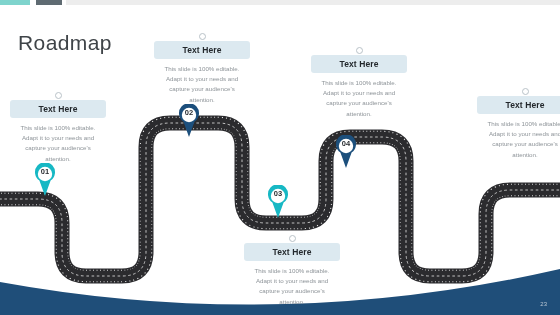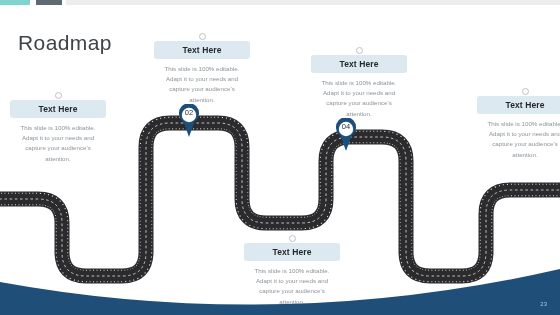--- a/index.html
+++ b/index.html
@@ -35,25 +35,25 @@
   .c1{left:10px;top:92px;}
   .c2{left:154px;top:33px;}
   .c3{left:244px;top:235px;}
   .c4{left:311px;top:47px;}
   .c5{left:477px;top:88px;}
 
   
   .pin{position:absolute;width:26px;height:34px;}
   .pin svg{display:block;}
   .pin .num{position:absolute;top:4px;left:0;width:26px;text-align:center;
-    font-size:7.5px;font-weight:normal;color:#2b2f33;}
+    font-size:7.5px;font-weight:bold;color:#2b2f33;}
   .p1{left:32px;top:163px;}
   .p2{left:176px;top:104px;}
   .p3{left:265px;top:185px;}
-  .p4{left:333px;top:118px;}
+  .p4{left:333px;top:135px;}
   .p5{left:499px;top:158px;}
 </style>
 </head>
 <body>
 
 <div id="slide">
 
   <div class="accent-wrap">
     <div class="accent-teal"></div>
     <div class="accent-gray"></div>
@@ -125,29 +125,43 @@
     <div class="hdr">Text Here</div>
     <div class="body">This slide is 100% editable. Adapt it to your needs and capture your audience's attention.</div>
   </div>
 
   <div class="card c5">
     <div class="dot"></div>
     <div class="hdr">Text Here</div>
     <div class="body">This slide is 100% editable. Adapt it to your needs and capture your audience's attention.</div>
   </div>
 
+  <div class="pin p1">
+    <svg width="26" height="34" viewBox="0 0 26 34">
+      <path d="M13 33 L7.4 17.5 A10 10 0 1 1 18.6 17.5 Z" fill="#17b8c4"></path>
+      <circle cx="13" cy="11" r="7.2" fill="#ffffff"></circle>
+    </svg>
+    <div class="num">01</div>
+  </div>
 
   <div class="pin p2">
     <svg width="26" height="34" viewBox="0 0 26 34">
       <path d="M13 33 L7.4 17.5 A10 10 0 1 1 18.6 17.5 Z" fill="#1c4f7c"></path>
       <circle cx="13" cy="11" r="7.2" fill="#ffffff"></circle>
     </svg>
     <div class="num">02</div>
   </div>
 
+  <div class="pin p3">
+    <svg width="26" height="34" viewBox="0 0 26 34">
+      <path d="M13 33 L7.4 17.5 A10 10 0 1 1 18.6 17.5 Z" fill="#17b8c4"></path>
+      <circle cx="13" cy="11" r="7.2" fill="#ffffff"></circle>
+    </svg>
+    <div class="num">03</div>
+  </div>
 
   <div class="pin p4">
     <svg width="26" height="34" viewBox="0 0 26 34">
       <path d="M13 33 L7.4 17.5 A10 10 0 1 1 18.6 17.5 Z" fill="#1c4f7c"></path>
       <circle cx="13" cy="11" r="7.2" fill="#ffffff"></circle>
     </svg>
     <div class="num">04</div>
   </div>
 
 

